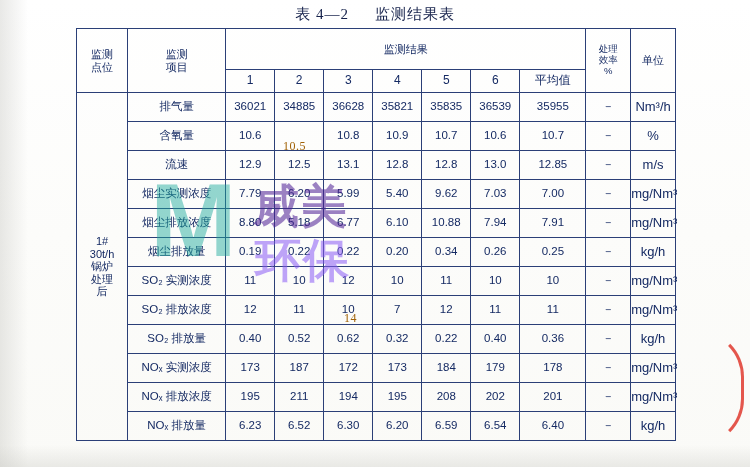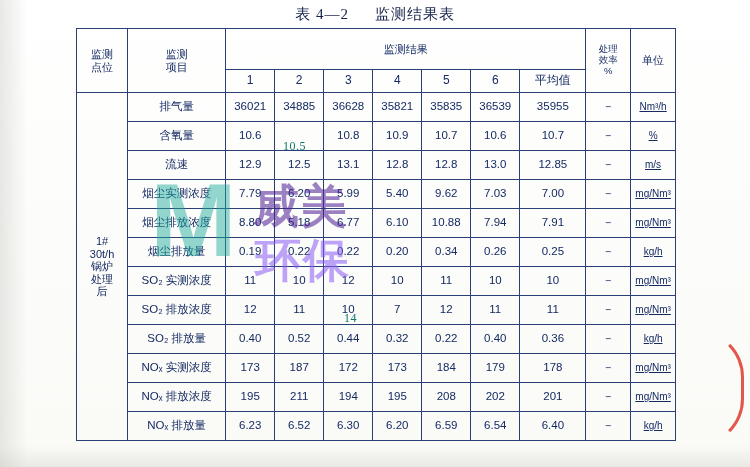--- a/index.html
+++ b/index.html
@@ -69,30 +69,30 @@
   col.c-num   { width: 46px; }
   col.c-avg   { width: 62px; }
   col.c-eff   { width: 42px; }
   col.c-unit  { width: 42px; }
 
   .hdr-tall { height: 40px; font-size: 11px; }
   .hdr-num  { height: 22px; font-size: 12px; }
   .row-h { height: 29px; }
   .item-cell { font-size: 11.5px; margin-top: 40px; }
   .val-cell { font-size: 11.5px; }
-  .unit-cell { font-size: 10px; text-decoration: underline; }
+  .unit-cell { font-size: 13px; }
   .pos-cell {
     font-size: 11px;
     line-height: 1.35;
   }
 
   
   .ink {
     position: absolute;
-    color: #0f766e;
+    color: #a16207;
     font-family: "Liberation Serif", serif;
     font-size: 12px;
     letter-spacing: 0.5px;
   }
 
   
   .watermark {
     position: absolute;
     left: 150px;
     top: 168px;
@@ -313,21 +313,21 @@
           <td class="val-cell">11</td>
           <td class="val-cell">11</td>
           <td class="val-cell">－</td>
           <td class="unit-cell">mg/Nm³</td>
         </tr>
 
         <tr class="row-h">
           <td class="item-cell">SO₂ 排放量</td>
           <td class="val-cell">0.40</td>
           <td class="val-cell">0.52</td>
-          <td class="val-cell">0.44</td>
+          <td class="val-cell">0.62</td>
           <td class="val-cell">0.32</td>
           <td class="val-cell">0.22</td>
           <td class="val-cell">0.40</td>
           <td class="val-cell">0.36</td>
           <td class="val-cell">－</td>
           <td class="unit-cell">kg/h</td>
         </tr>
 
         <tr class="row-h">
           <td class="item-cell">NOₓ 实测浓度</td>

